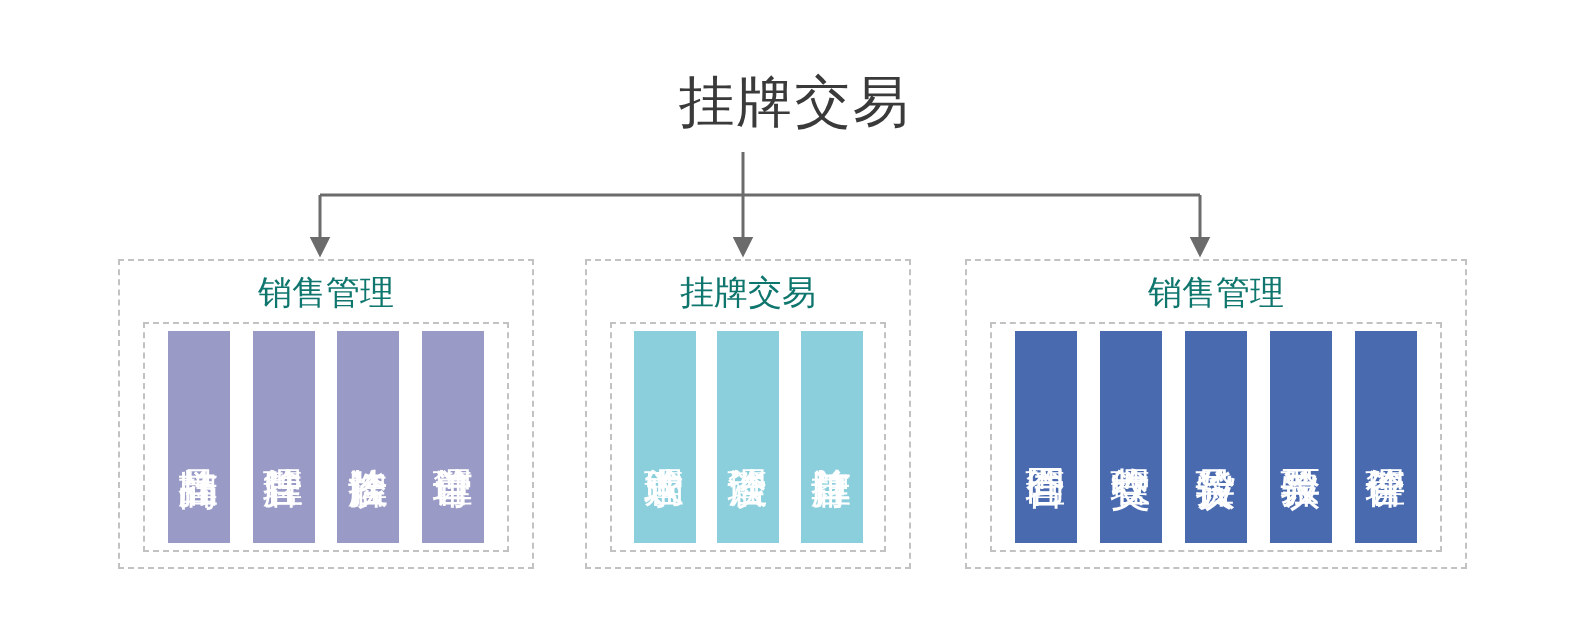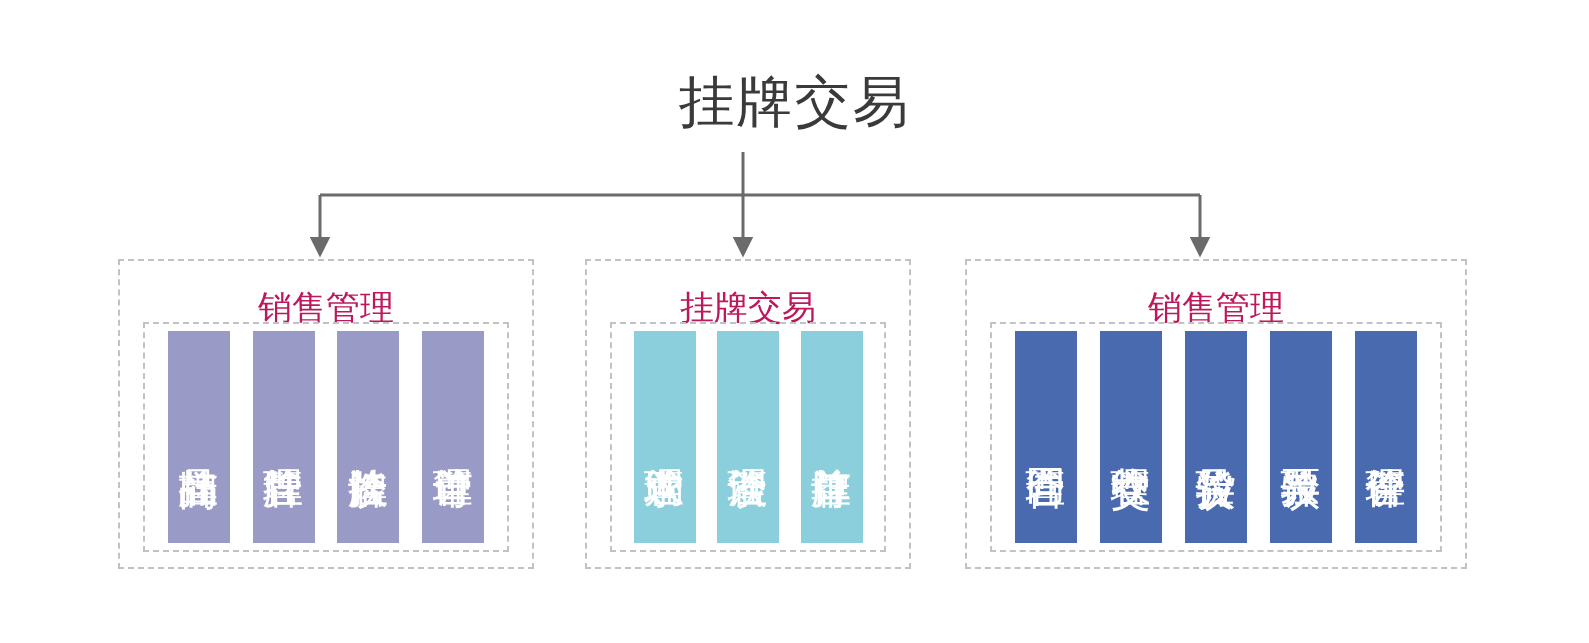--- a/index.html
+++ b/index.html
@@ -50,26 +50,26 @@
     position: absolute;
     top: 259px;
     height: 310px;
     border: 2px dashed #c2c2c2;
     box-sizing: border-box;
     background: #ffffff;
   }
   .group-title {
     position: absolute;
     left: 0;
-    top: 24px;
+    top: 9px;
     width: 100%;
     text-align: center;
     font-size: 34px;
     line-height: 44px;
-    color: #be185d;
+    color: #0f766e;
     white-space: nowrap;
   }
   .group-inner {
     position: absolute;
     left: 23px;
     right: 23px;
     top: 61px;
     bottom: 15px;
     border: 2px dashed #c2c2c2;
     box-sizing: border-box;

